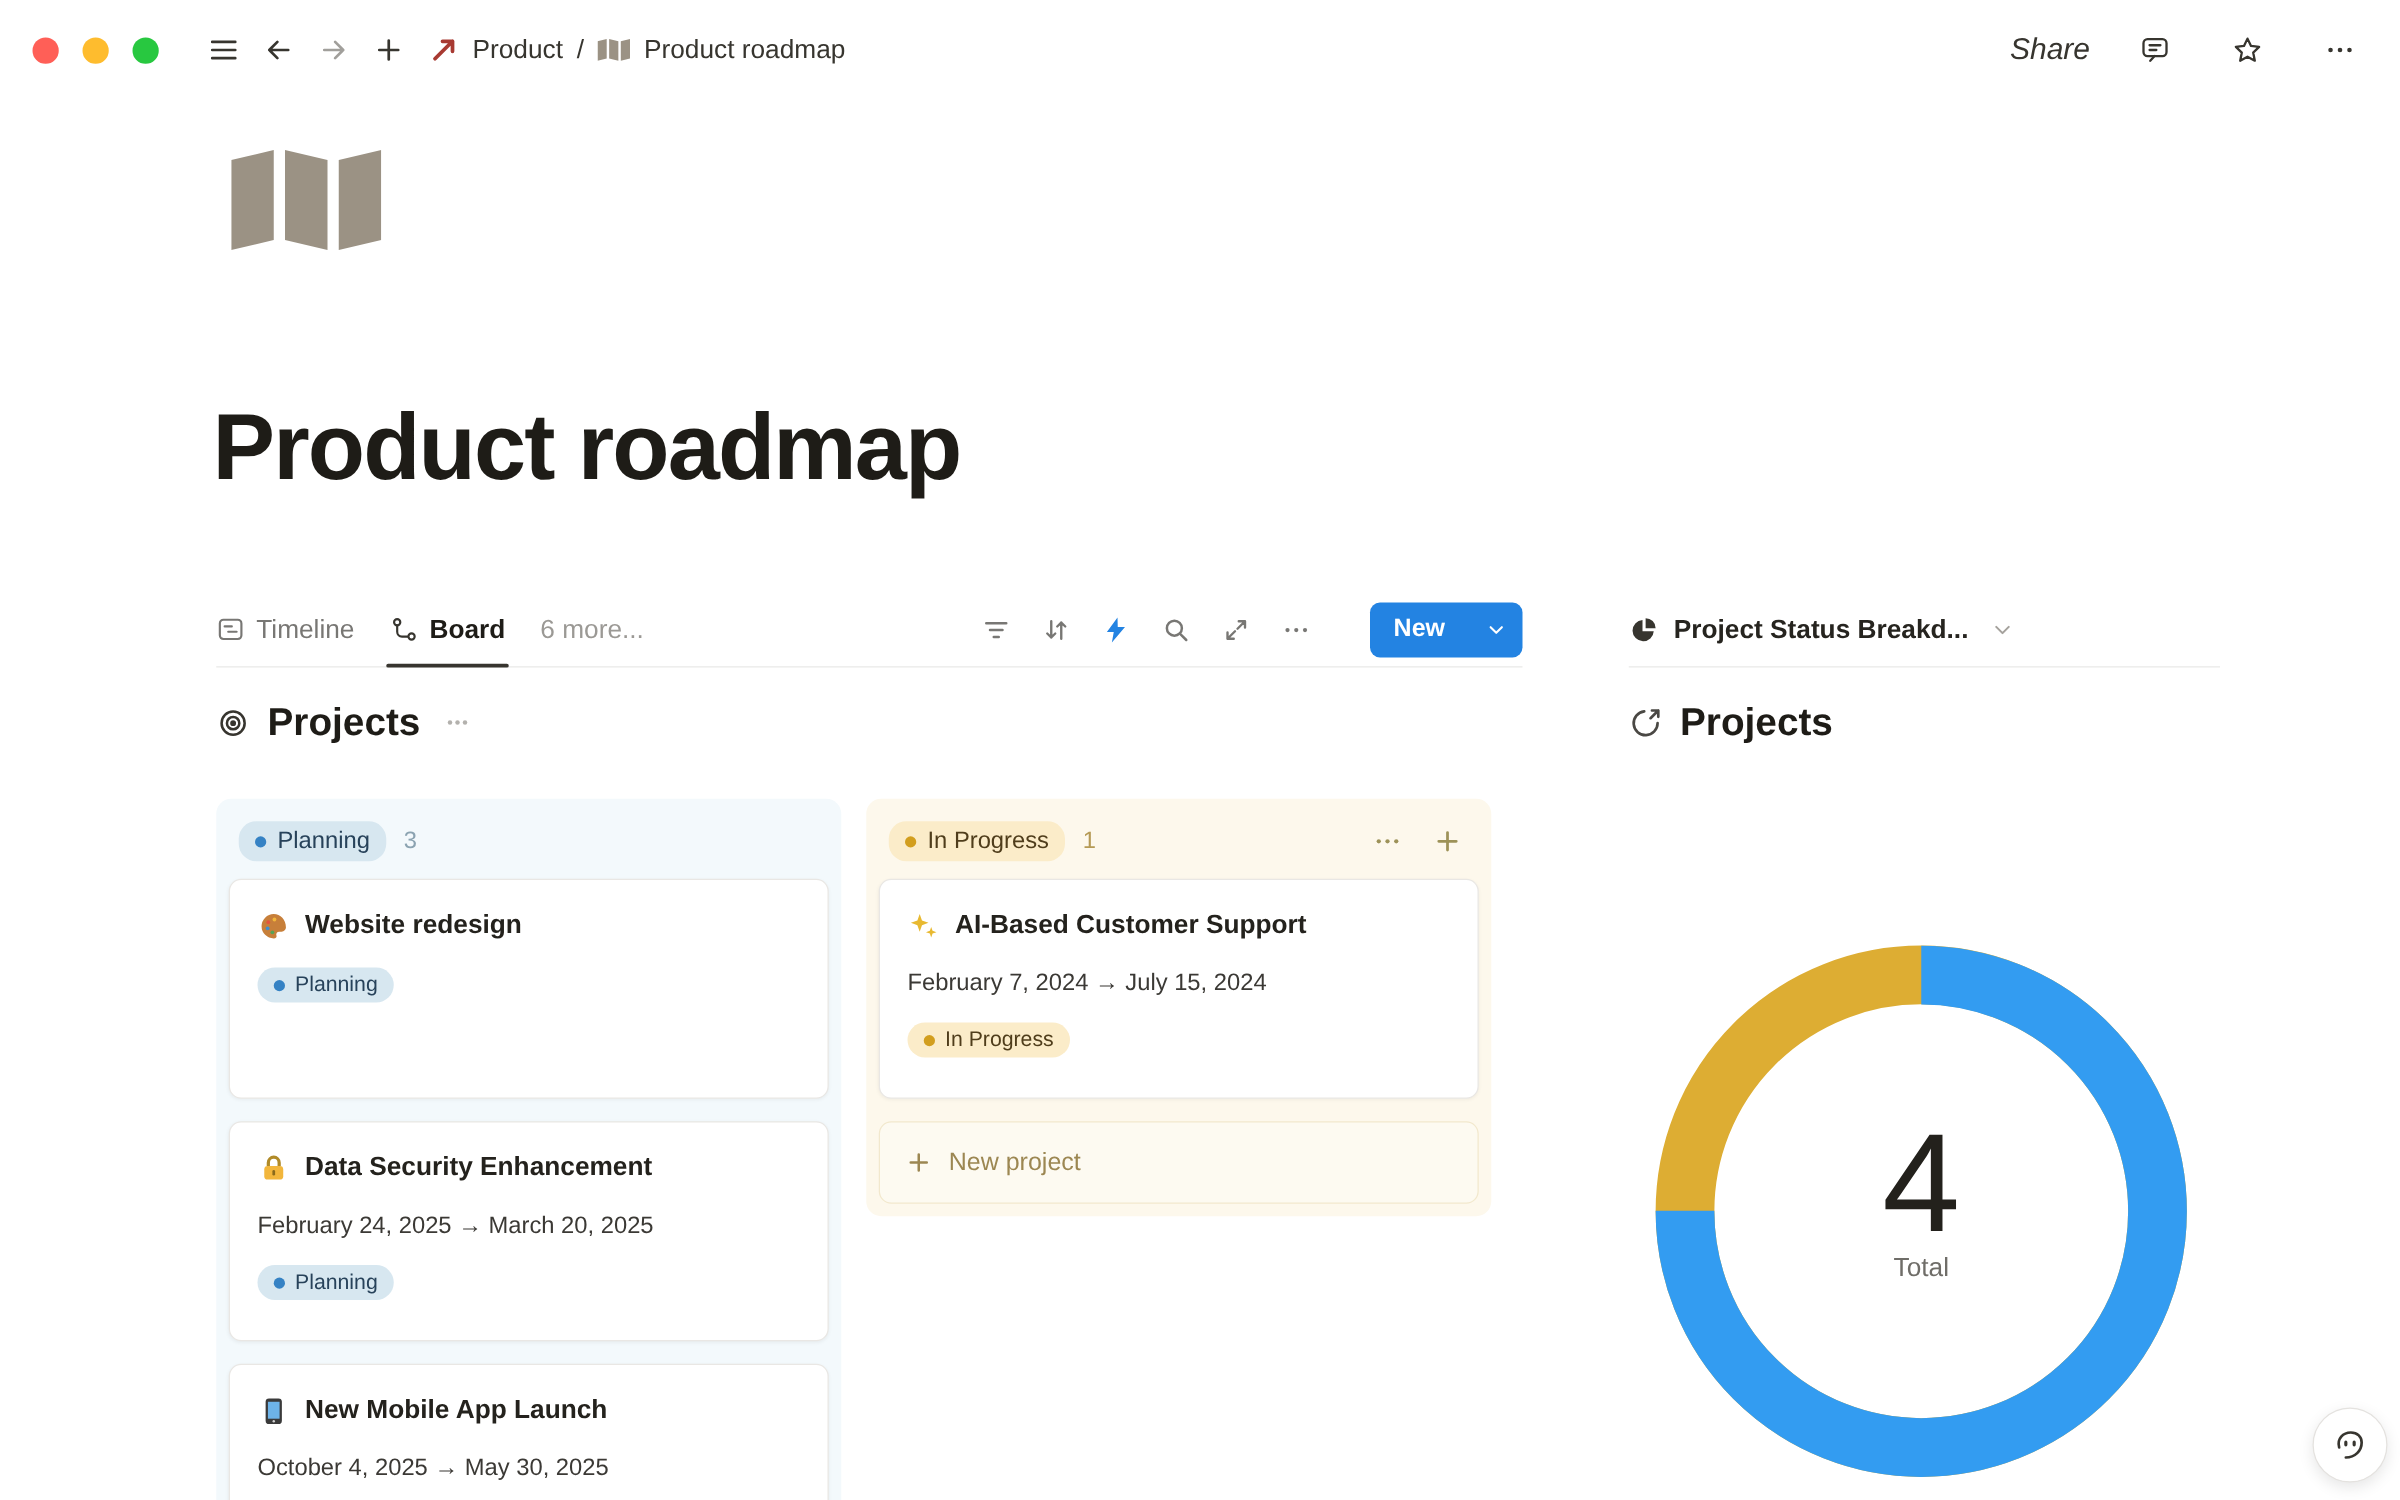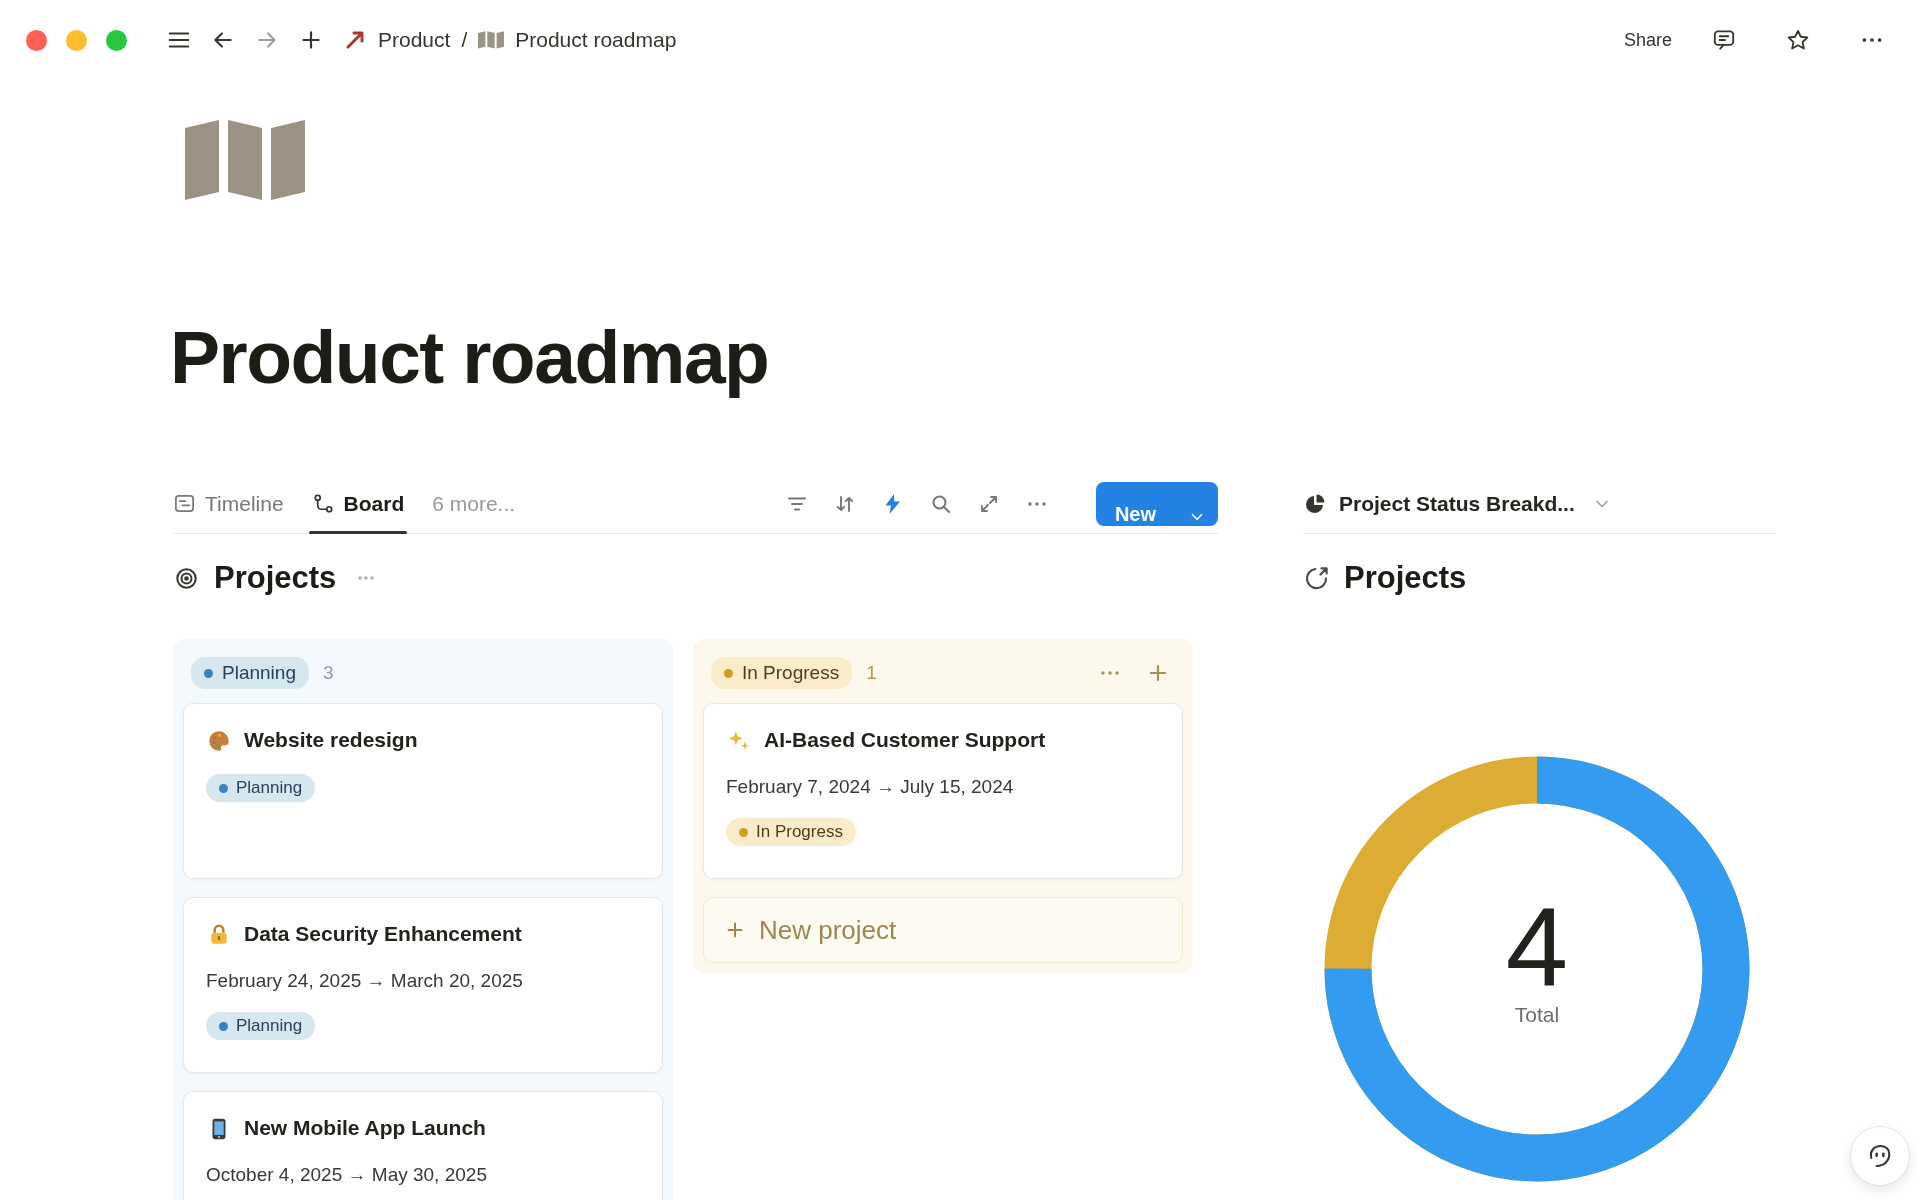--- a/index.html
+++ b/index.html
@@ -13,38 +13,38 @@
   
   .topbar { position:absolute; top:0; left:0; right:0; height:80px;
     display:flex; align-items:center; padding:0 26px; background:#fff; }
   .traffic { display:flex; gap:19px; margin-right:30px; }
   .light { width:21px; height:21px; border-radius:50%; }
   .light.red { background:#ff5f57; } .light.yellow { background:#febc2e; } .light.green { background:#28c840; }
   .tb-btn { width:44px; height:44px; display:flex; align-items:center; justify-content:center; color:#37352f; border-radius:6px; }
   .tb-btn.dim { color:#a19f9b; }
   .crumb { display:flex; align-items:center; gap:11px; margin-left:10px; font-size:21px; color:#37352f; }
   .crumb .sep { color:#37352f; }
-  .tb-right { margin-left:auto; display:flex; align-items:center; gap:30px; font-size:18px; }
+  .tb-right { margin-left:auto; display:flex; align-items:center; gap:30px; font-size:24px;font-style:italic; }
 
   
   .page-icon { position:absolute; left:185px; top:118px; }
   .page-title { position:absolute; left:170px; top:314px; margin:0;
     font-size:75px; font-weight:700; letter-spacing:-1.5px; color:#1e1c17; }
 
   
   .left-area { position:absolute; left:173px; top:474px; width:1045px; }
   .tabrow { height:60px; display:flex; align-items:center; gap:28px; border-bottom:1px solid #e9e9e7; }
   .tab { display:flex; align-items:center; gap:9px; font-size:21px; color:#787774; height:100%;justify-content:flex-end; }
   .tab.active { color:#1e1c17; font-weight:600; position:relative; }
   .tab.active::after { content:""; position:absolute; left:-3px; right:-3px; bottom:-1px; height:3px; background:#37352f; border-radius:2px; }
   .more { font-size:21px; color:#9b9995; }
   .toolbar { margin-left:auto; display:flex; align-items:center; gap:6px; }
   .ticon { width:42px; height:38px; display:flex; align-items:center; justify-content:center; color:#787774; border-radius:6px; }
   .ticon.bolt { color:#2383e2; }
-  .new-btn { margin-left:32px; display:flex; align-items:flex-end; background:#2383e2; color:#fff; border-radius:8px; height:44px; overflow:hidden; }
+  .new-btn { margin-left:32px; display:flex; align-items:center; background:#2383e2; color:#fff; border-radius:8px; height:44px; overflow:hidden; }
   .new-main { padding:0 19px; display:flex; align-items:center; font-size:20px; font-weight:600; }
   .new-div { width:1px; background:rgba(255,255,255,.35); margin:8px 0; }
   .new-caret { width:42px; display:flex; align-items:center; justify-content:center; }
 
   .board-head { margin-top:26px; display:flex; align-items:center; gap:14px; }
   .section-title { font-size:31px; font-weight:700; color:#1e1c17; }
   .head-menu { color:#b3b1ad; margin-left:4px; display:flex; align-items:center; }
 
   .columns { margin-top:43px; display:flex; gap:20px; align-items:flex-start; }
   .column { width:500px; border-radius:12px; padding:10px; }
@@ -66,21 +66,21 @@
     padding:24px 22px; min-height:176px; box-shadow:0 1px 3px rgba(15,15,15,.05); }
   .card-title-row { display:flex; align-items:flex-start; gap:12px; }
   .card-title { font-size:21px; font-weight:600; color:#24221d; }
   .card-date { margin-top:22px; font-size:19px; color:#3b3935; }
   .badge { margin-top:20px; display:inline-flex; align-items:center; gap:8px; border-radius:14px; padding:4px 13px; font-size:17px; }
   .badge.blue { background:#d7e7f0; color:#27425a; }
   .badge.yellow { background:#fbecc9; color:#4f3d1b; }
 
   .new-project { margin-top:18px; height:66px; border-radius:10px; background:#fdfaf1;
     border:1px solid #f2e8cd; display:flex; align-items:center; padding:0 20px; gap:13px;
-    color:#9c8752; font-size:26px; font-weight:500; }
+    color:#9c8752; font-size:20px; font-weight:500; }
 
   
   .right-area { position:absolute; left:1303px; top:474px; width:473px; }
   .panel-head { height:60px; display:flex; align-items:center; gap:12px;
     border-bottom:1px solid #e9e9e7; font-size:21px; font-weight:600; color:#26241f; }
   .panel-caret { color:#a5a29d; margin-left:5px; display:flex; }
   .panel-title-row { margin-top:26px; display:flex; align-items:center; gap:14px; }
   .donut-wrap { position:relative; width:480px; height:480px; margin-top:133px; margin-left:-6px; }
   .donut-center { position:absolute; inset:0; display:flex; flex-direction:column;
     align-items:center; justify-content:center; transform:translateY(-10px); pointer-events:none; }

